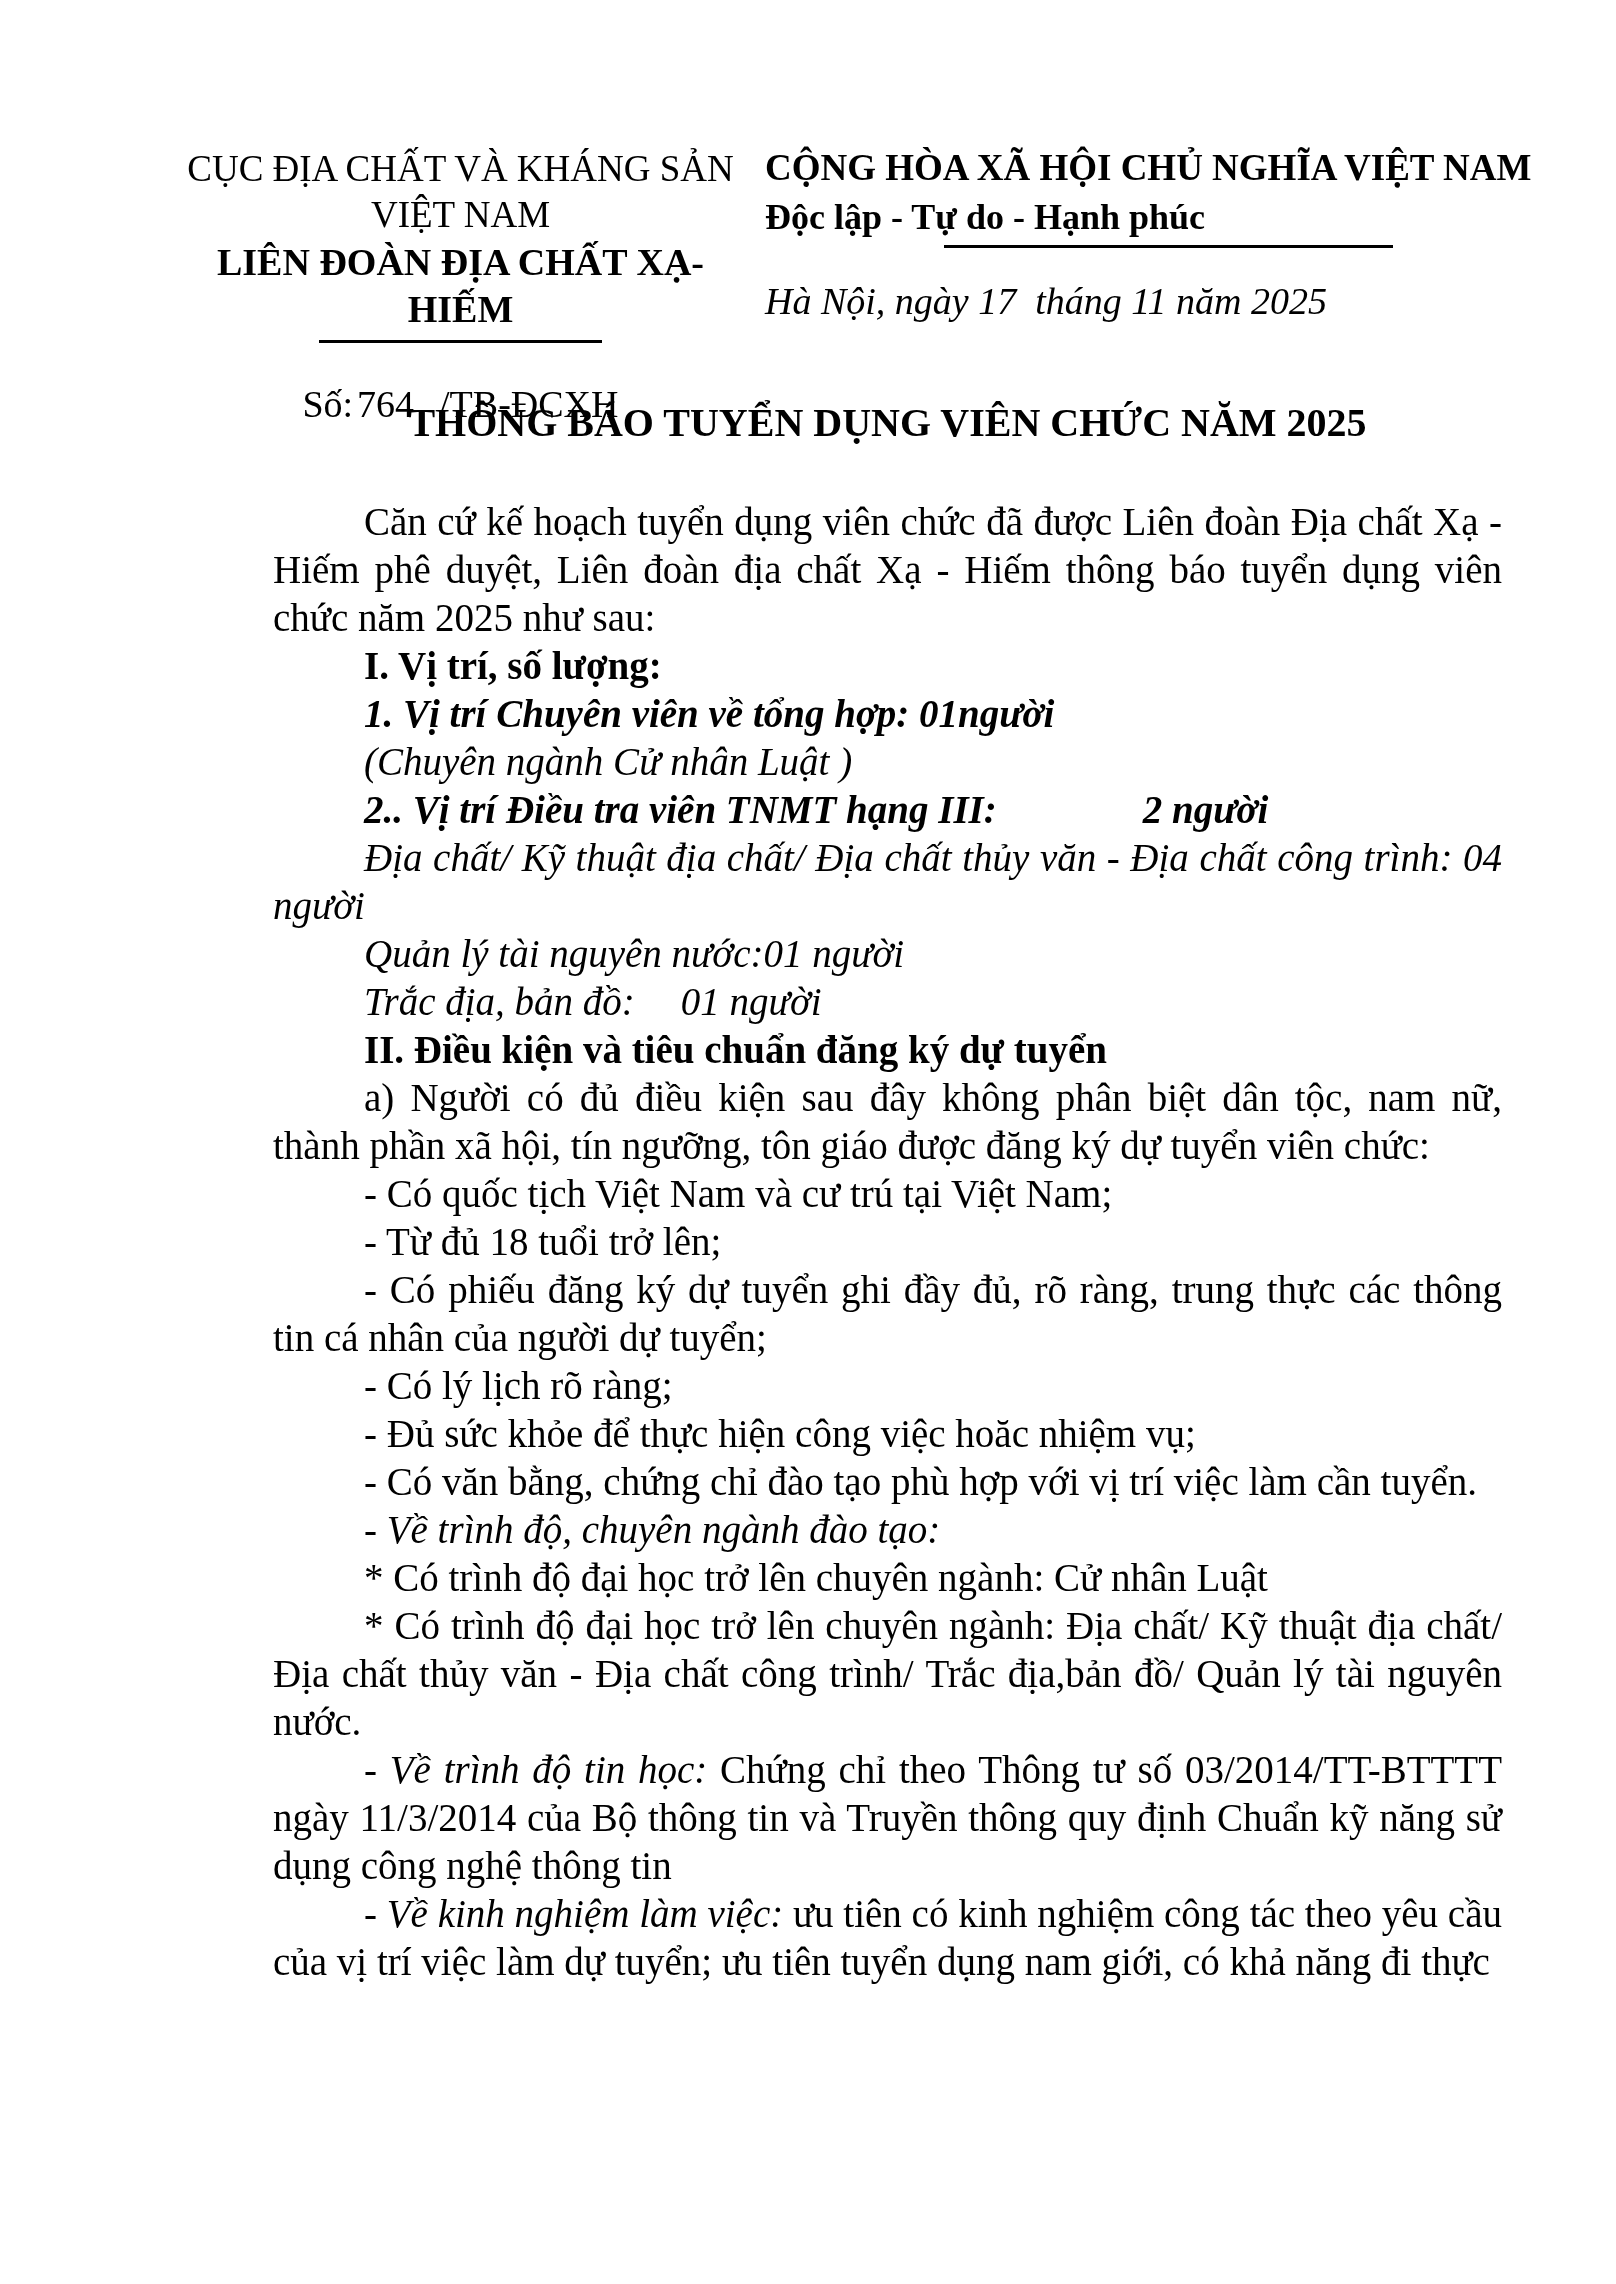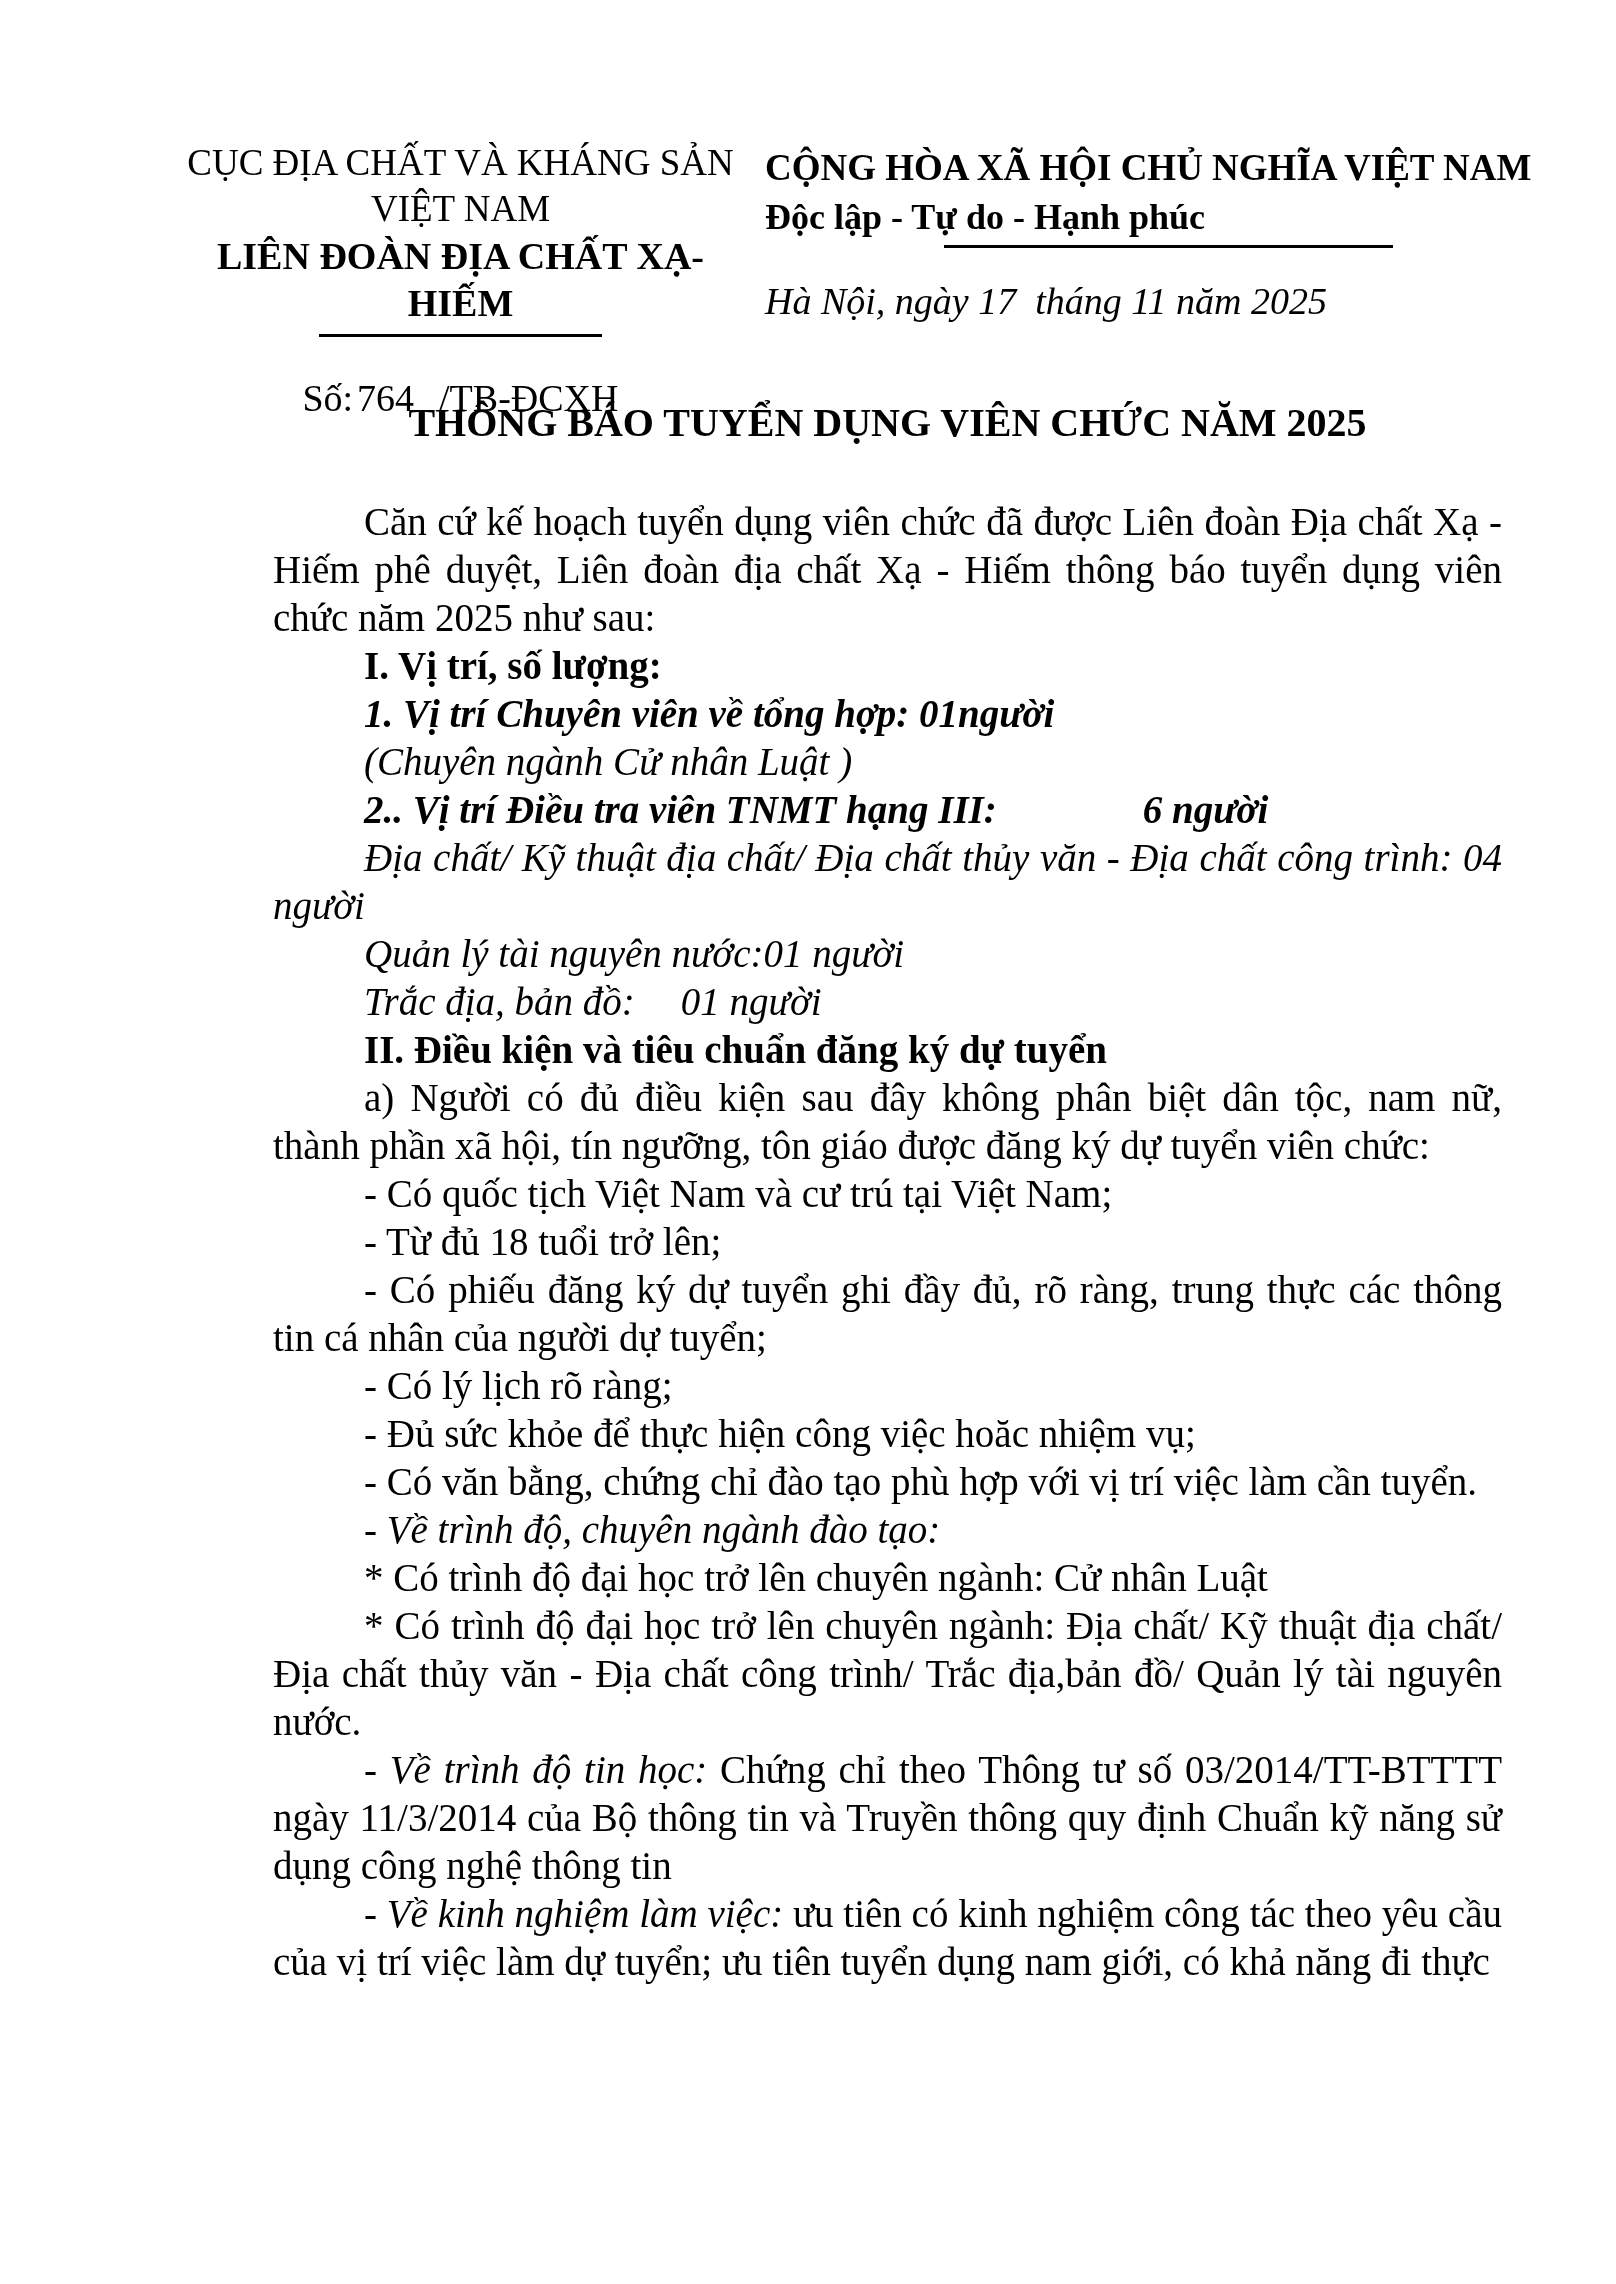--- a/index.html
+++ b/index.html
@@ -11,21 +11,21 @@
     background: #ffffff;
     color: #000000;
     font-family: "Liberation Serif", "DejaVu Serif", serif;
     overflow: hidden;
   }
 
   
   .header-left {
     position: absolute;
     left: 166px;
-    top: 140px;
+    top: 146px;
     width: 589px;
     text-align: center;
   }
   .hl-line { font-size: 37px; line-height: 46px; }
   .hl-name { font-size: 38px; font-weight: bold; line-height: 47px; margin-top: 1.3px; }
   .hl-rule {
     width: 283px; height: 0;
     border-bottom: 3.9px solid #000;
     margin: 6.5px auto 0 auto;
   }
@@ -108,21 +108,21 @@
     <h1 class="doc-title">THÔNG BÁO TUYỂN DỤNG VIÊN CHỨC NĂM 2025</h1>
 
     <p class="para justify"><span>Căn cứ kế hoạch tuyển dụng viên chức đã được Liên đoàn Địa chất Xạ - Hiếm phê duyệt, Liên đoàn địa chất Xạ - Hiếm thông báo tuyển dụng viên chức năm 2025 như sau:</span></p>
 
     <p class="para b"><span>I. Vị trí, số lượng:</span></p>
 
     <p class="para bi"><span>1. Vị trí Chuyên viên về tổng hợp: 01người</span></p>
 
     <p class="para i"><span>(Chuyên ngành Cử nhân Luật )</span></p>
 
-    <p class="para bi"><span>2.. Vị trí Điều tra viên TNMT hạng III:</span><span class="gap-wide">6 người</span></p>
+    <p class="para bi"><span>2.. Vị trí Điều tra viên TNMT hạng III:</span><span class="gap-wide">2 người</span></p>
 
     <p class="para i justify"><span>Địa chất/ Kỹ thuật địa chất/ Địa chất thủy văn - Địa chất công trình: 04 người</span></p>
 
     <p class="para i"><span>Quản lý tài nguyên nước:01 người</span></p>
 
     <p class="para i"><span>Trắc địa, bản đồ:</span><span class="gap-small">01 người</span></p>
 
     <p class="para b"><span>II. Điều kiện và tiêu chuẩn đăng ký dự tuyển</span></p>
 
     <p class="para justify"><span>a) Người có đủ điều kiện sau đây không phân biệt dân tộc, nam nữ, thành phần xã hội, tín ngưỡng, tôn giáo được đăng ký dự tuyển viên chức:</span></p>

